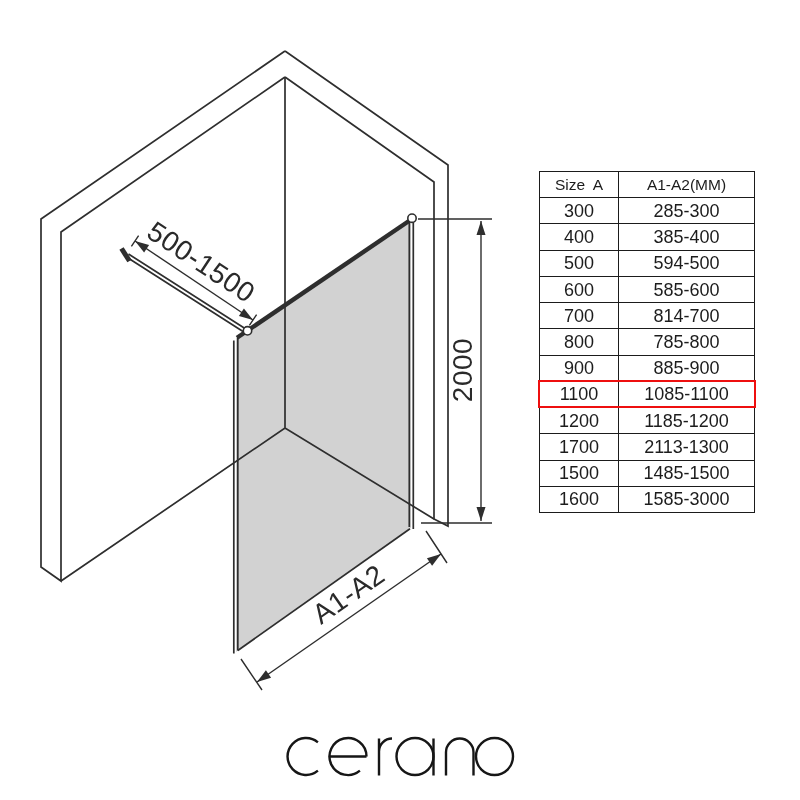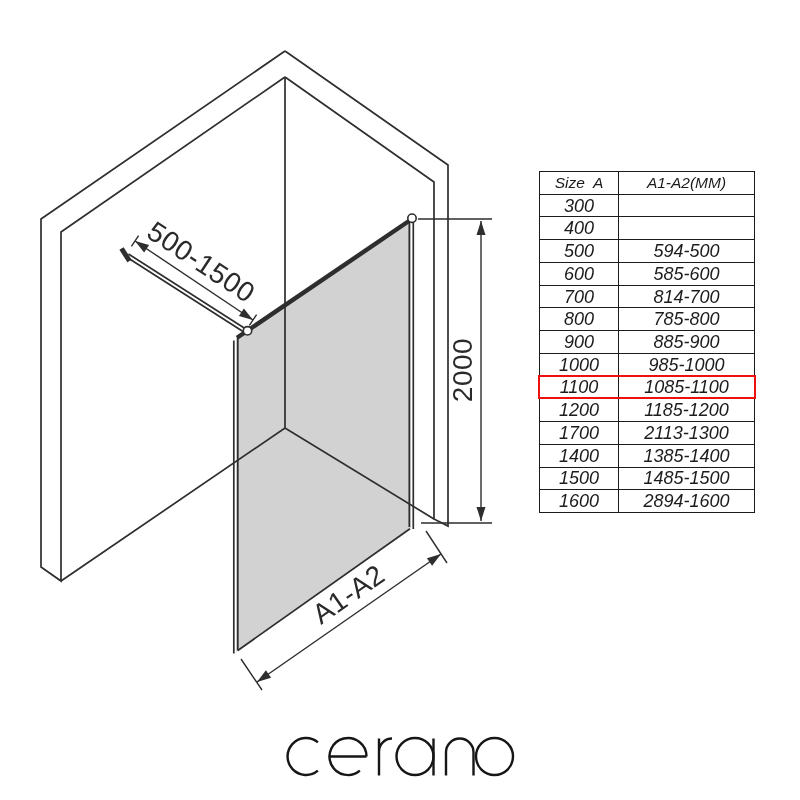--- a/index.html
+++ b/index.html
@@ -6,21 +6,21 @@
   .stage{position:relative;width:800px;height:800px;background:#ffffff;overflow:hidden;
          font-family:"Liberation Sans",sans-serif;}
   .stage svg{position:absolute;left:0;top:0;}
 
   .dims text{font-family:"Liberation Sans",sans-serif;font-size:28px;fill:#2a2a2a;letter-spacing:.5px;}
 
   
   .size-table{position:absolute;left:539px;top:171px;width:216px;height:342px;
               border:1.5px solid #1b1b1b;background:#fff;display:flex;flex-direction:column;
               box-sizing:border-box;color:#1c1c1c;}
-  .t-row{flex:1;display:flex;position:relative;box-sizing:border-box;border-bottom:1.2px solid #1b1b1b;font-style:italic;}
+  .t-row{flex:1;display:flex;position:relative;box-sizing:border-box;border-bottom:1.2px solid #1b1b1b;}
   .t-row:last-child{border-bottom:none;}
   .cell{display:flex;align-items:center;justify-content:center;height:100%;
         box-sizing:border-box;font-size:18px;white-space:pre;line-height:1;}
   .c1{width:79px;border-right:1.2px solid #1b1b1b;}
   .c2{flex:1;}
   .t-head .cell{font-size:15.5px;}
   .red-box{position:absolute;left:-2px;right:-2px;top:-2px;bottom:-1px;
            border:2.6px solid #ee0f0f;pointer-events:none;z-index:2;}
 
   .sr-only{position:absolute;width:1px;height:1px;overflow:hidden;clip:rect(0 0 0 0);white-space:nowrap;}
@@ -100,23 +100,25 @@
 
   <span class="sr-only">cerano</span>
 
   <div class="size-table">
     <div class="t-row t-head">
       <div class="cell c1">Size  A</div>
       <div class="cell c2">A1-A2(MM)</div>
     </div>
     <div class="t-row">
       <div class="cell c1">300</div>
+      <div class="cell c2">285-300</div>
     </div>
     <div class="t-row">
       <div class="cell c1">400</div>
+      <div class="cell c2">385-400</div>
     </div>
     <div class="t-row">
       <div class="cell c1">500</div>
       <div class="cell c2">594-500</div>
     </div>
     <div class="t-row">
       <div class="cell c1">600</div>
       <div class="cell c2">585-600</div>
     </div>
     <div class="t-row">
@@ -124,44 +126,36 @@
       <div class="cell c2">814-700</div>
     </div>
     <div class="t-row">
       <div class="cell c1">800</div>
       <div class="cell c2">785-800</div>
     </div>
     <div class="t-row">
       <div class="cell c1">900</div>
       <div class="cell c2">885-900</div>
     </div>
-    <div class="t-row">
-      <div class="cell c1">1000</div>
-      <div class="cell c2">985-1000</div>
-    </div>
     <div class="t-row hl">
       <div class="cell c1">1100</div>
       <div class="cell c2">1085-1100</div>
       <span class="red-box"></span>
     </div>
     <div class="t-row">
       <div class="cell c1">1200</div>
       <div class="cell c2">1185-1200</div>
     </div>
     <div class="t-row">
       <div class="cell c1">1700</div>
       <div class="cell c2">2113-1300</div>
     </div>
     <div class="t-row">
-      <div class="cell c1">1400</div>
-      <div class="cell c2">1385-1400</div>
-    </div>
-    <div class="t-row">
       <div class="cell c1">1500</div>
       <div class="cell c2">1485-1500</div>
     </div>
     <div class="t-row">
       <div class="cell c1">1600</div>
-      <div class="cell c2">2894-1600</div>
+      <div class="cell c2">1585-3000</div>
     </div>
   </div>
 
 </div>
 
 </body></html>

